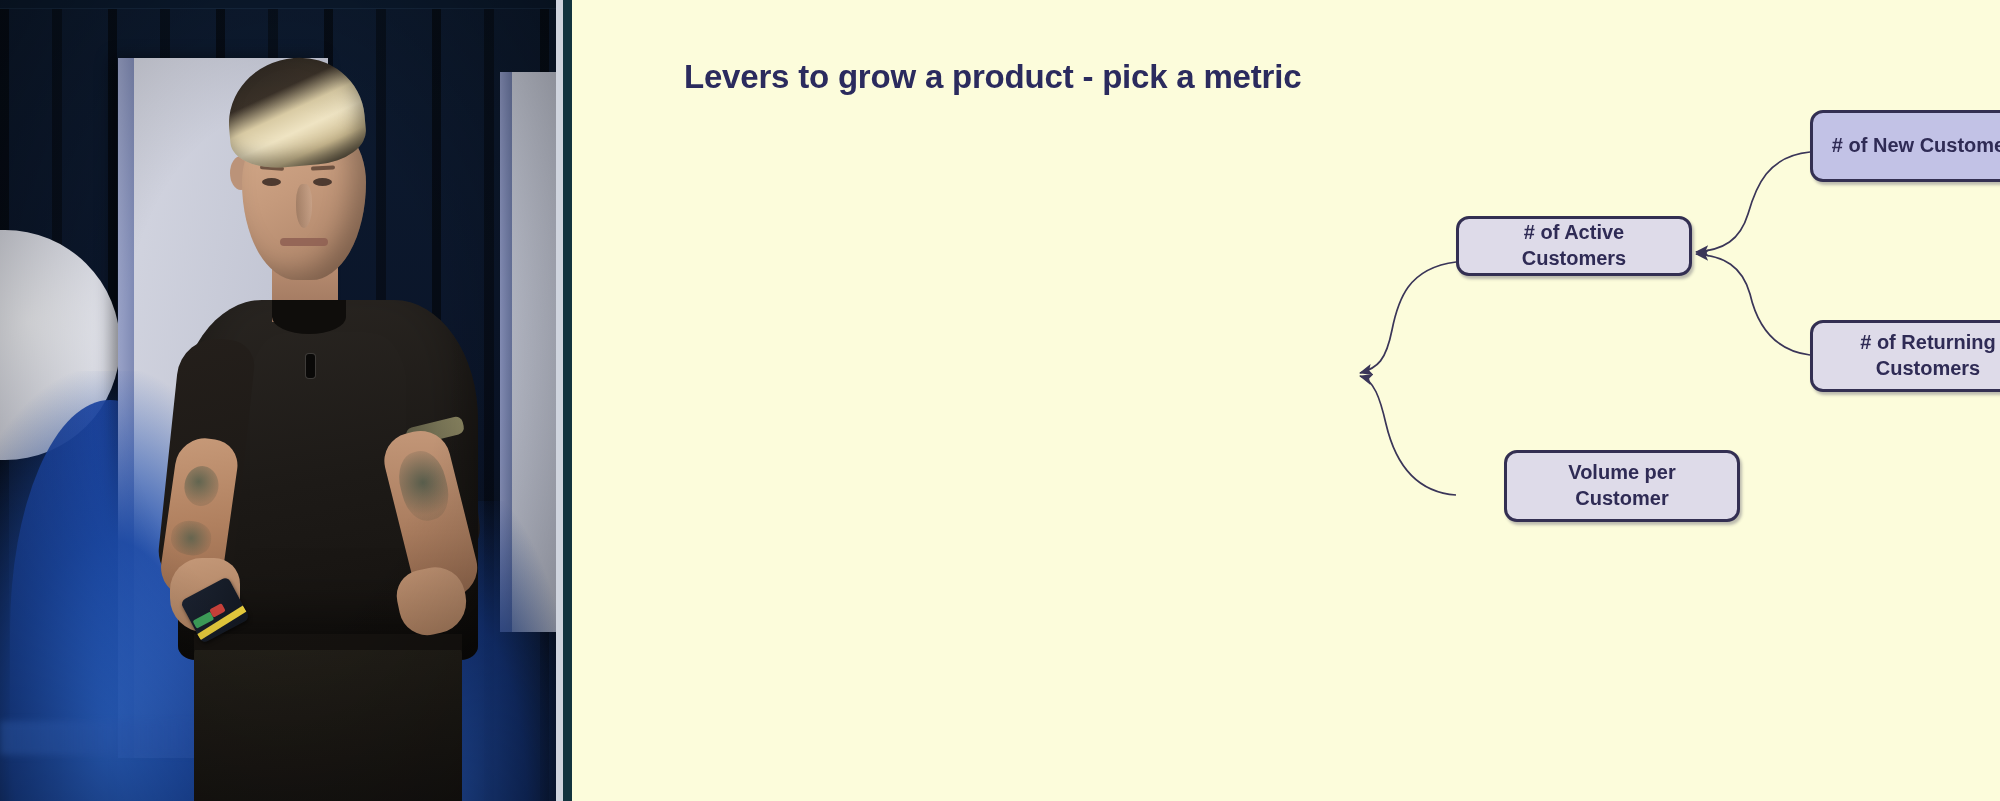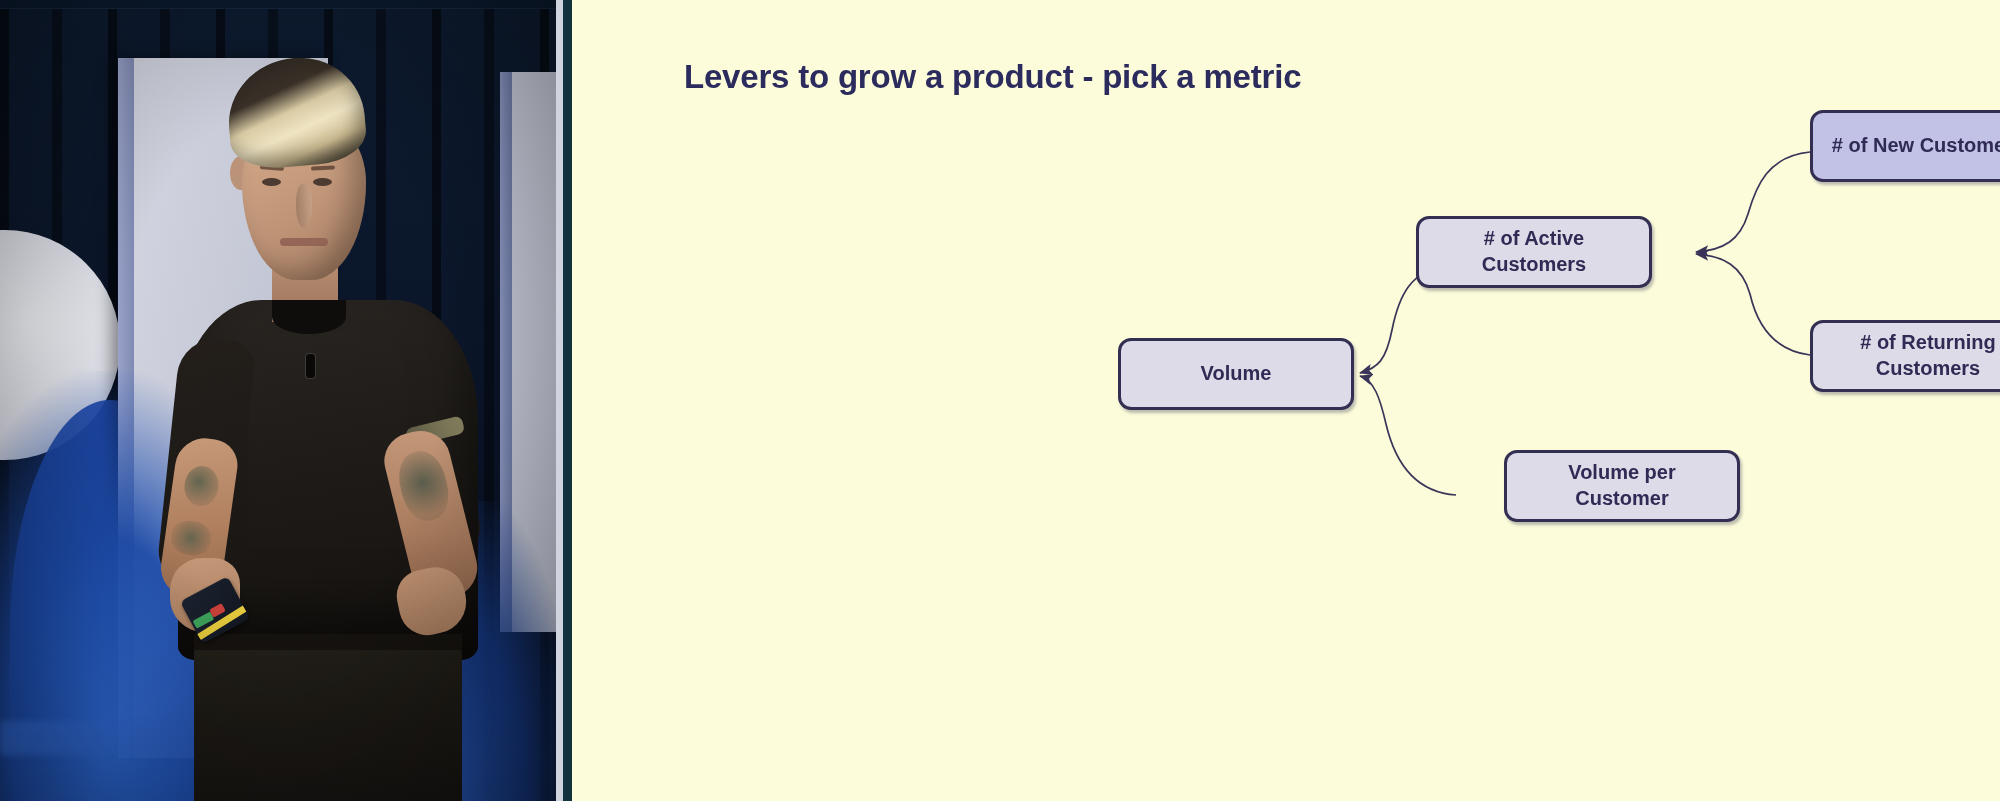--- a/index.html
+++ b/index.html
@@ -419,25 +419,22 @@
 
         <path d="M884,262 C836,268 826,300 820,330 C814,360 806,368 788,373" fill="none" stroke="#3a3558" stroke-width="1.7" marker-end="url(#arw)"></path>
 
         <path d="M884,495 C840,492 822,458 814,424 C808,398 802,380 788,376" fill="none" stroke="#3a3558" stroke-width="1.7" marker-end="url(#arw)"></path>
 
         <path d="M1238,152 C1196,156 1184,186 1176,214 C1168,240 1152,250 1124,252" fill="none" stroke="#3a3558" stroke-width="1.7" marker-end="url(#arw)"></path>
 
         <path d="M1238,355 C1198,350 1184,320 1178,294 C1170,266 1152,256 1124,254" fill="none" stroke="#3a3558" stroke-width="1.7" marker-end="url(#arw)"></path>
       </svg>
 
-      <div class="node node-fill-light" style="left:546px; top:338px; width:236px; height:72px;">
-        <span>Volume</span>
-      </div>
-
-      <div class="node node-fill-light" style="left:844px; top:216px; width:236px; height:72px;">
+
+      <div class="node node-fill-light" style="left:884px; top:216px; width:236px; height:60px;">
         <span># of Active Customers</span>
       </div>
 
       <div class="node node-fill-light" style="left:932px; top:450px; width:236px; height:72px;">
         <span>Volume per Customer</span>
       </div>
 
       <div class="node node-fill-strong" style="left:1238px; top:110px; width:236px; height:72px;">
         <span># of New Customers</span>
       </div>

